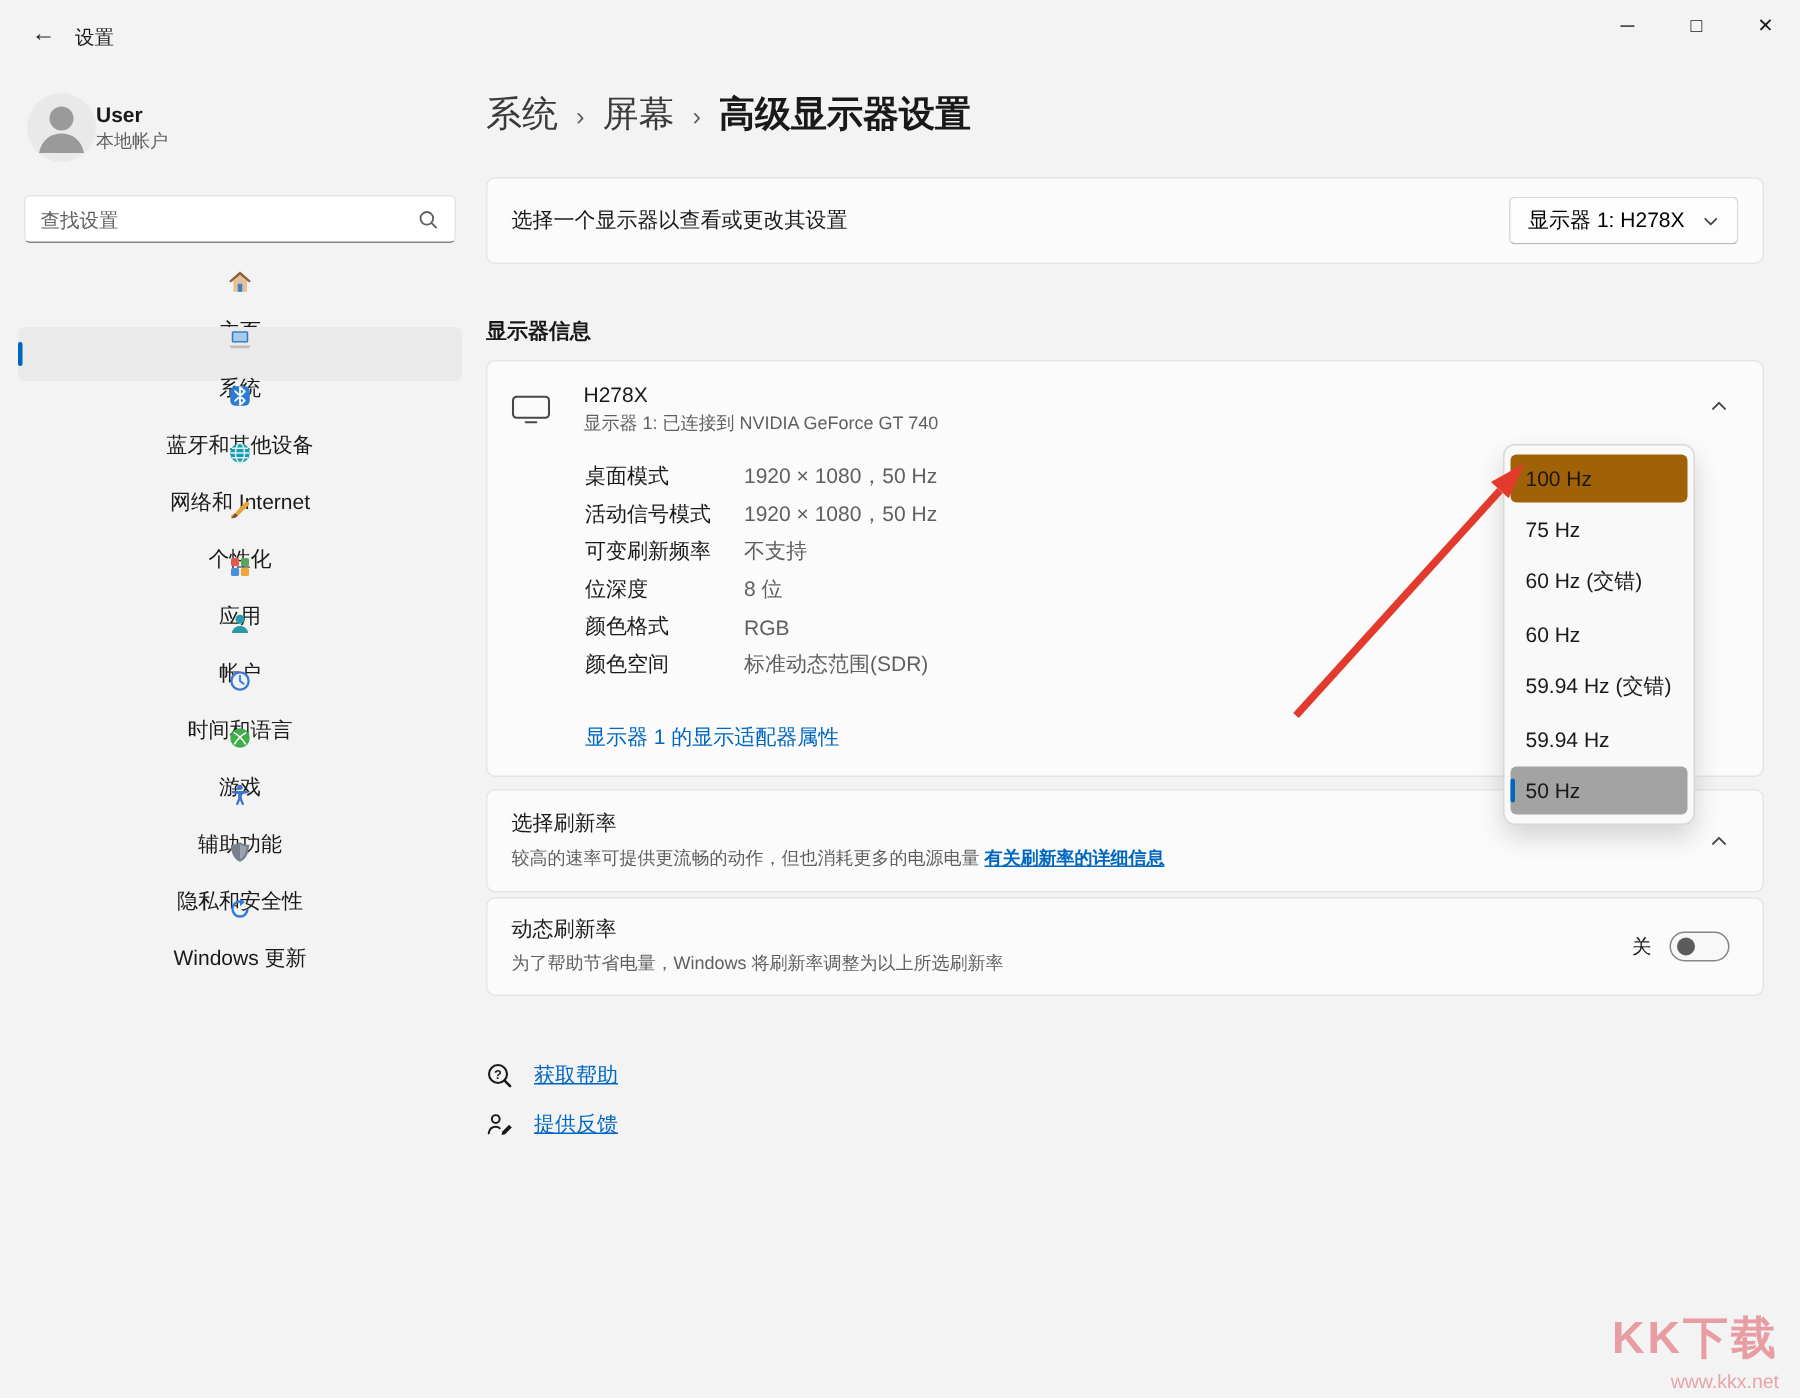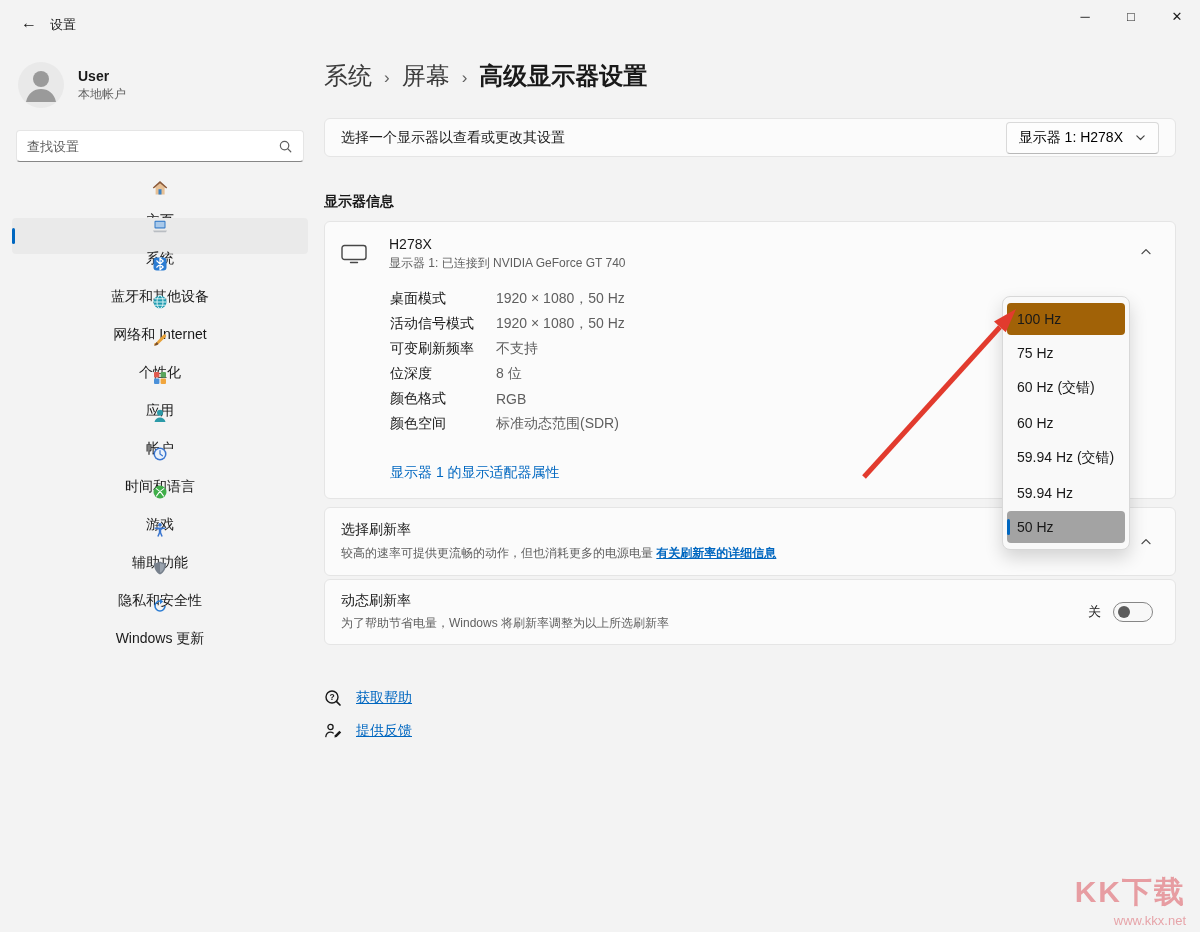--- a/index.html
+++ b/index.html
@@ -17,21 +17,21 @@
   .back-btn { position:absolute; left:12px; top:8px; width:34px; height:30px;
     display:flex; align-items:center; justify-content:center; font-size:16px;
     border:none; background:transparent; border-radius:4px; cursor:pointer; color:#191919; }
   .app-title { position:absolute; left:50px; top:16px; font-size:13px; }
   .win-controls { position:absolute; right:0; top:0; display:flex; }
   .win-btn { width:46px; height:33px; display:flex; align-items:center; justify-content:center;
     font-size:13px; border:none; background:transparent; cursor:pointer; color:#191919; }
 
   
   .sidebar { position:absolute; top:48px; left:0; width:320px; bottom:0; }
-  .user-row { display:flex; align-items:center; gap:14px; margin:14px 18px 22px; }
+  .user-row { display:flex; align-items:center; margin:14px 18px 22px; }
   .avatar { width:46px; height:46px; border-radius:50%; background:#e9e9e9;
     display:flex; align-items:center; justify-content:center; overflow:hidden; }
   .user-name { font-size:14px; font-weight:700; }
   .user-type { font-size:12px; color:#5f5f5f; margin-top:2px; }
 
   .search-box { margin:0 16px 18px; height:32px; background:#ffffff;
     border:1px solid #e5e5e5; border-bottom:1px solid #868686; border-radius:4px;
     display:flex; align-items:center; padding:0 10px; }
   .search-box input { border:none; outline:none; flex:1; font-size:13px;
     background:transparent; font-family:"Liberation Sans",sans-serif; color:#191919; }
@@ -50,21 +50,21 @@
 
   
   .main { position:absolute; left:324px; top:48px; width:852px; }
   .breadcrumb { margin-top:12px; font-size:24px; display:flex; align-items:center; gap:12px; color:#3b3b3b; }
   .crumb { cursor:pointer; }
   .crumb.current { font-weight:600; color:#191919; cursor:default; }
   .crumb-sep { color:#5f5f5f; font-size:17px; padding-top:3px; }
 
   .card { background:#fbfbfb; border:1px solid #e5e5e5; border-radius:6px; }
 
-  .card-select { margin-top:26px; height:39px; display:flex; align-items:center;
+  .card-select { margin-top:26px; height:58px; display:flex; align-items:center;
     justify-content:space-between; padding:0 16px; font-size:14px; }
   .dropdown-btn { display:flex; align-items:center; gap:12px; background:#fdfdfd;
     border:1px solid #d9d9d9; border-bottom-color:#b8b8b8; border-radius:4px;
     padding:6px 12px; font-size:14px; cursor:pointer; font-family:"Liberation Sans",sans-serif; }
 
   .section-title { margin-top:36px; font-size:14px; color:#191919; }
 
   .card-info { margin-top:10px; padding-bottom:14px; }
   .info-header { display:flex; align-items:center; gap:22px; padding:14px 16px 10px; position:relative; }
   .monitor-icon { width:26px; height:20px; display:flex; }

